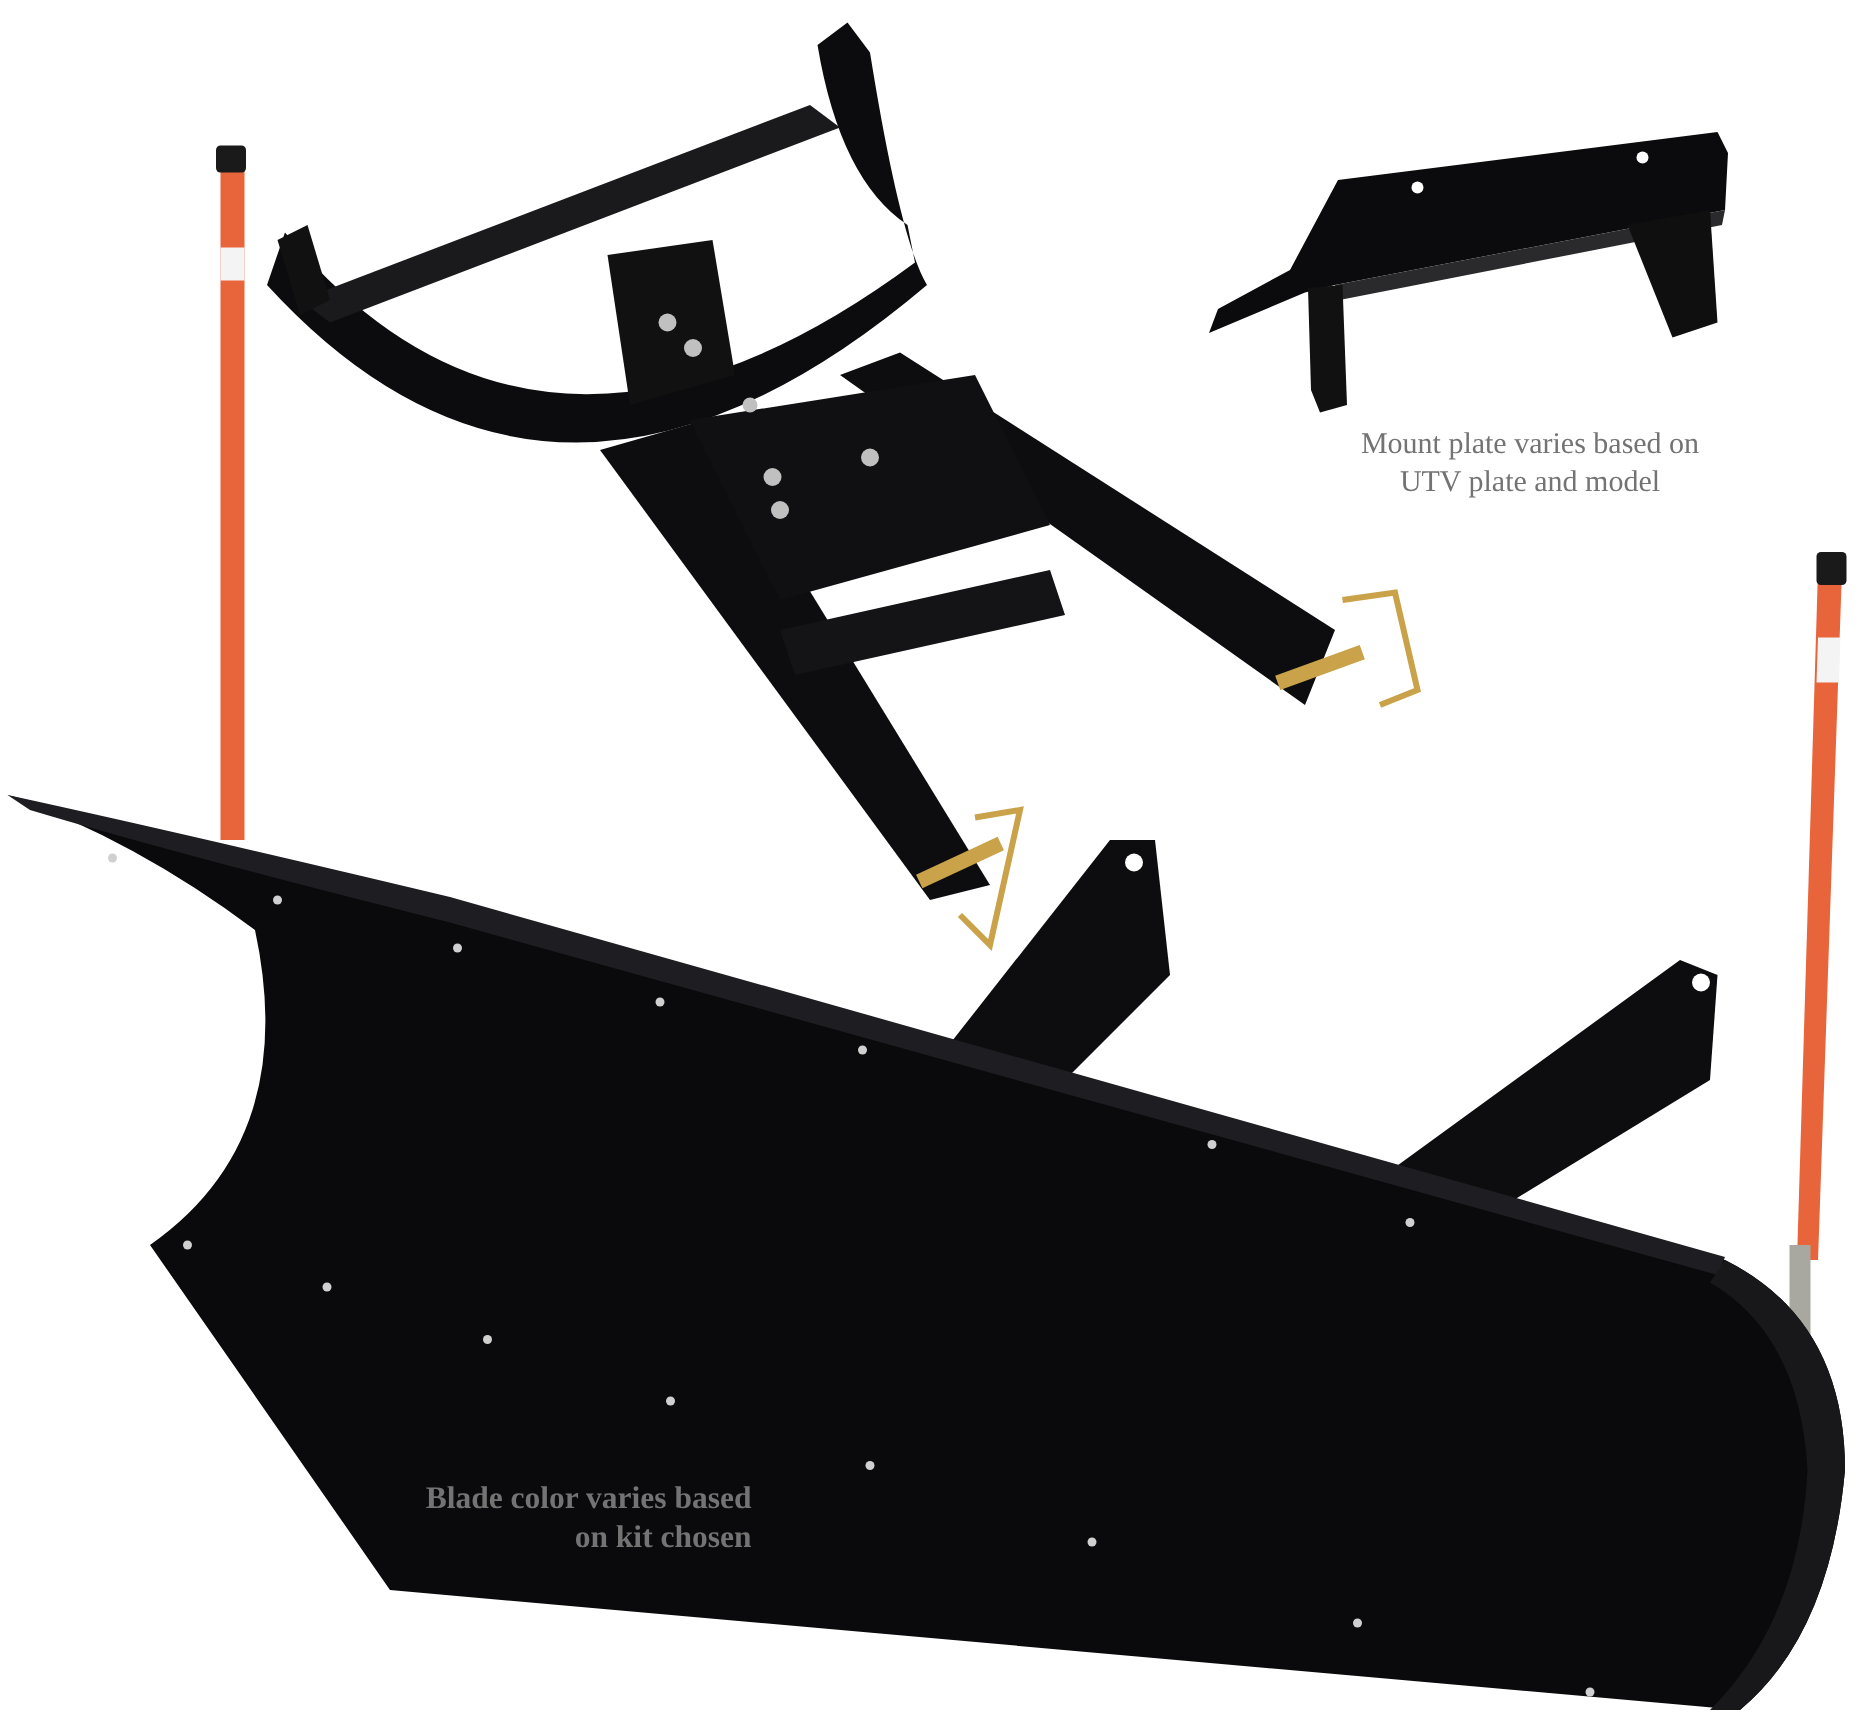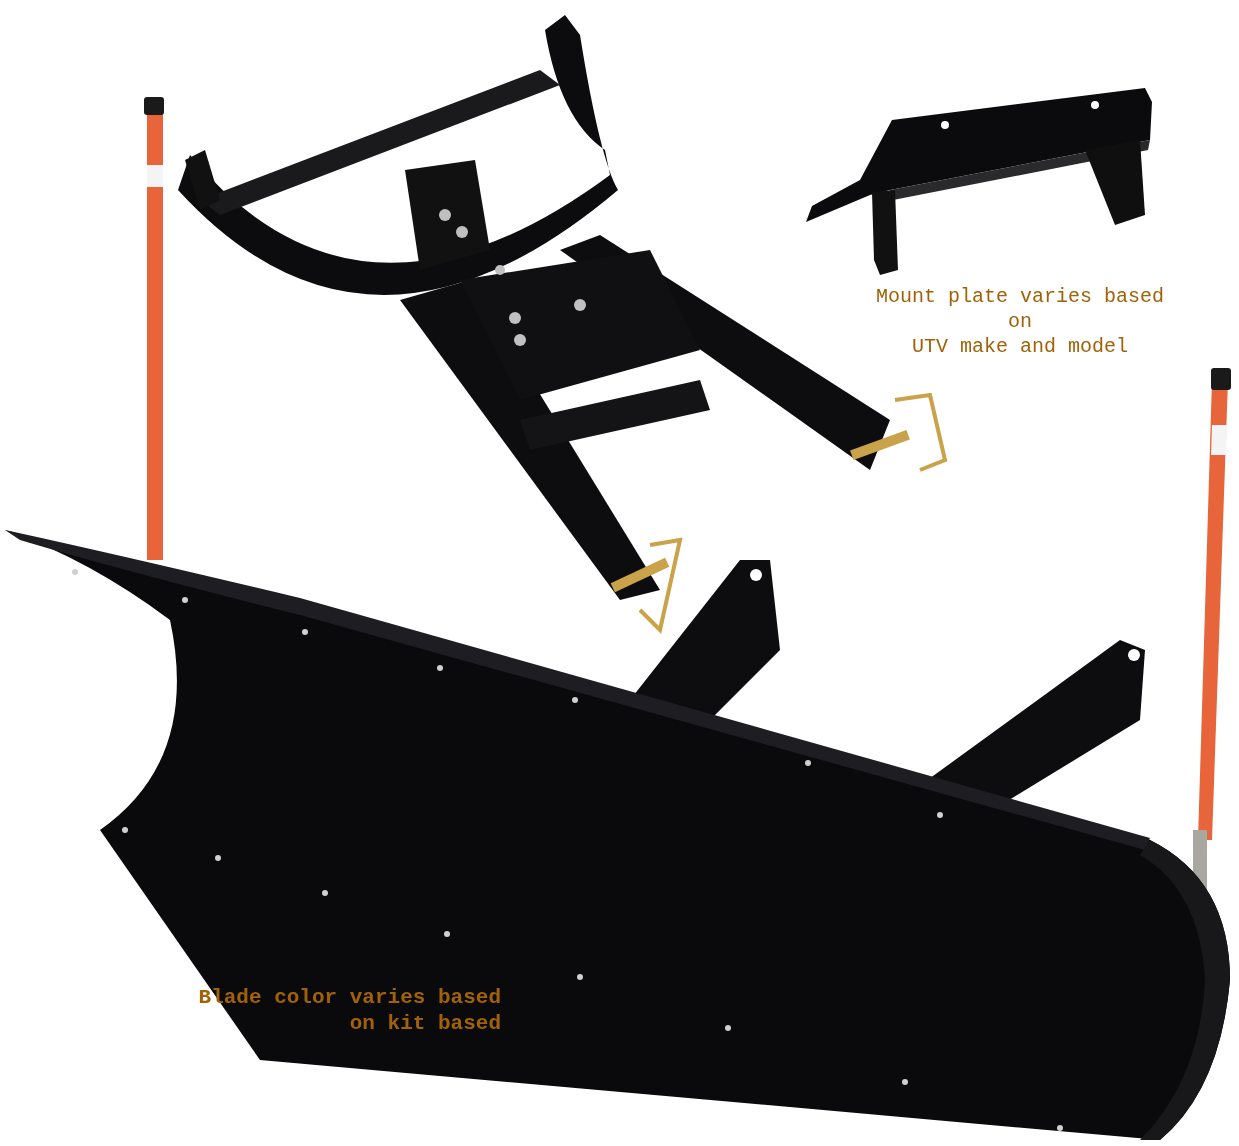--- a/index.html
+++ b/index.html
@@ -1,19 +1,19 @@
 <!DOCTYPE html>
 <html><head>
 <meta charset="utf-8">
 <style>
   html, body { margin: 0; padding: 0; background: #ffffff; }
   body { width: 1239px; height: 1146px; position: relative; overflow: hidden;
          font-family: "Liberation Sans", sans-serif; }
   .scene { position: absolute; left: 0; top: 0; width: 1239px; height: 1146px; }
-  .caption { position: absolute; color: #a16207; font-family: Liberation Mono, monospace; line-height: 1.25; }
+  .caption { position: absolute; color: #737373; font-family: Liberation Serif, serif; line-height: 1.25; }
   .caption-mount { left: 862px; top: 284px; width: 316px; text-align: center; font-size: 20px; }
   .caption-blade { left: 181px; top: 985px; width: 320px; text-align: right; font-size: 21px; font-weight: bold; }
   .caption span { display: block; }
 </style>
 </head>
 <body>
 
 <div class="scene">
   <svg width="1239" height="1146" viewBox="0 0 1239 1146" xmlns="http://www.w3.org/2000/svg">
 
@@ -96,19 +96,19 @@
           <circle cx="728" cy="1028" r="3"></circle>
         <circle cx="905" cy="1082" r="3"></circle>
           <circle cx="1060" cy="1128" r="3"></circle>
       </g>
     </g>
   </svg>
 </div>
 
 <div class="caption caption-mount">
   <span>Mount plate varies based on</span>
-  <span>UTV make and model</span>
+  <span>UTV plate and model</span>
 </div>
 
 <div class="caption caption-blade">
   <span>Blade color varies based</span>
-  <span>on kit based</span>
+  <span>on kit chosen</span>
 </div>
 
 </body></html>

